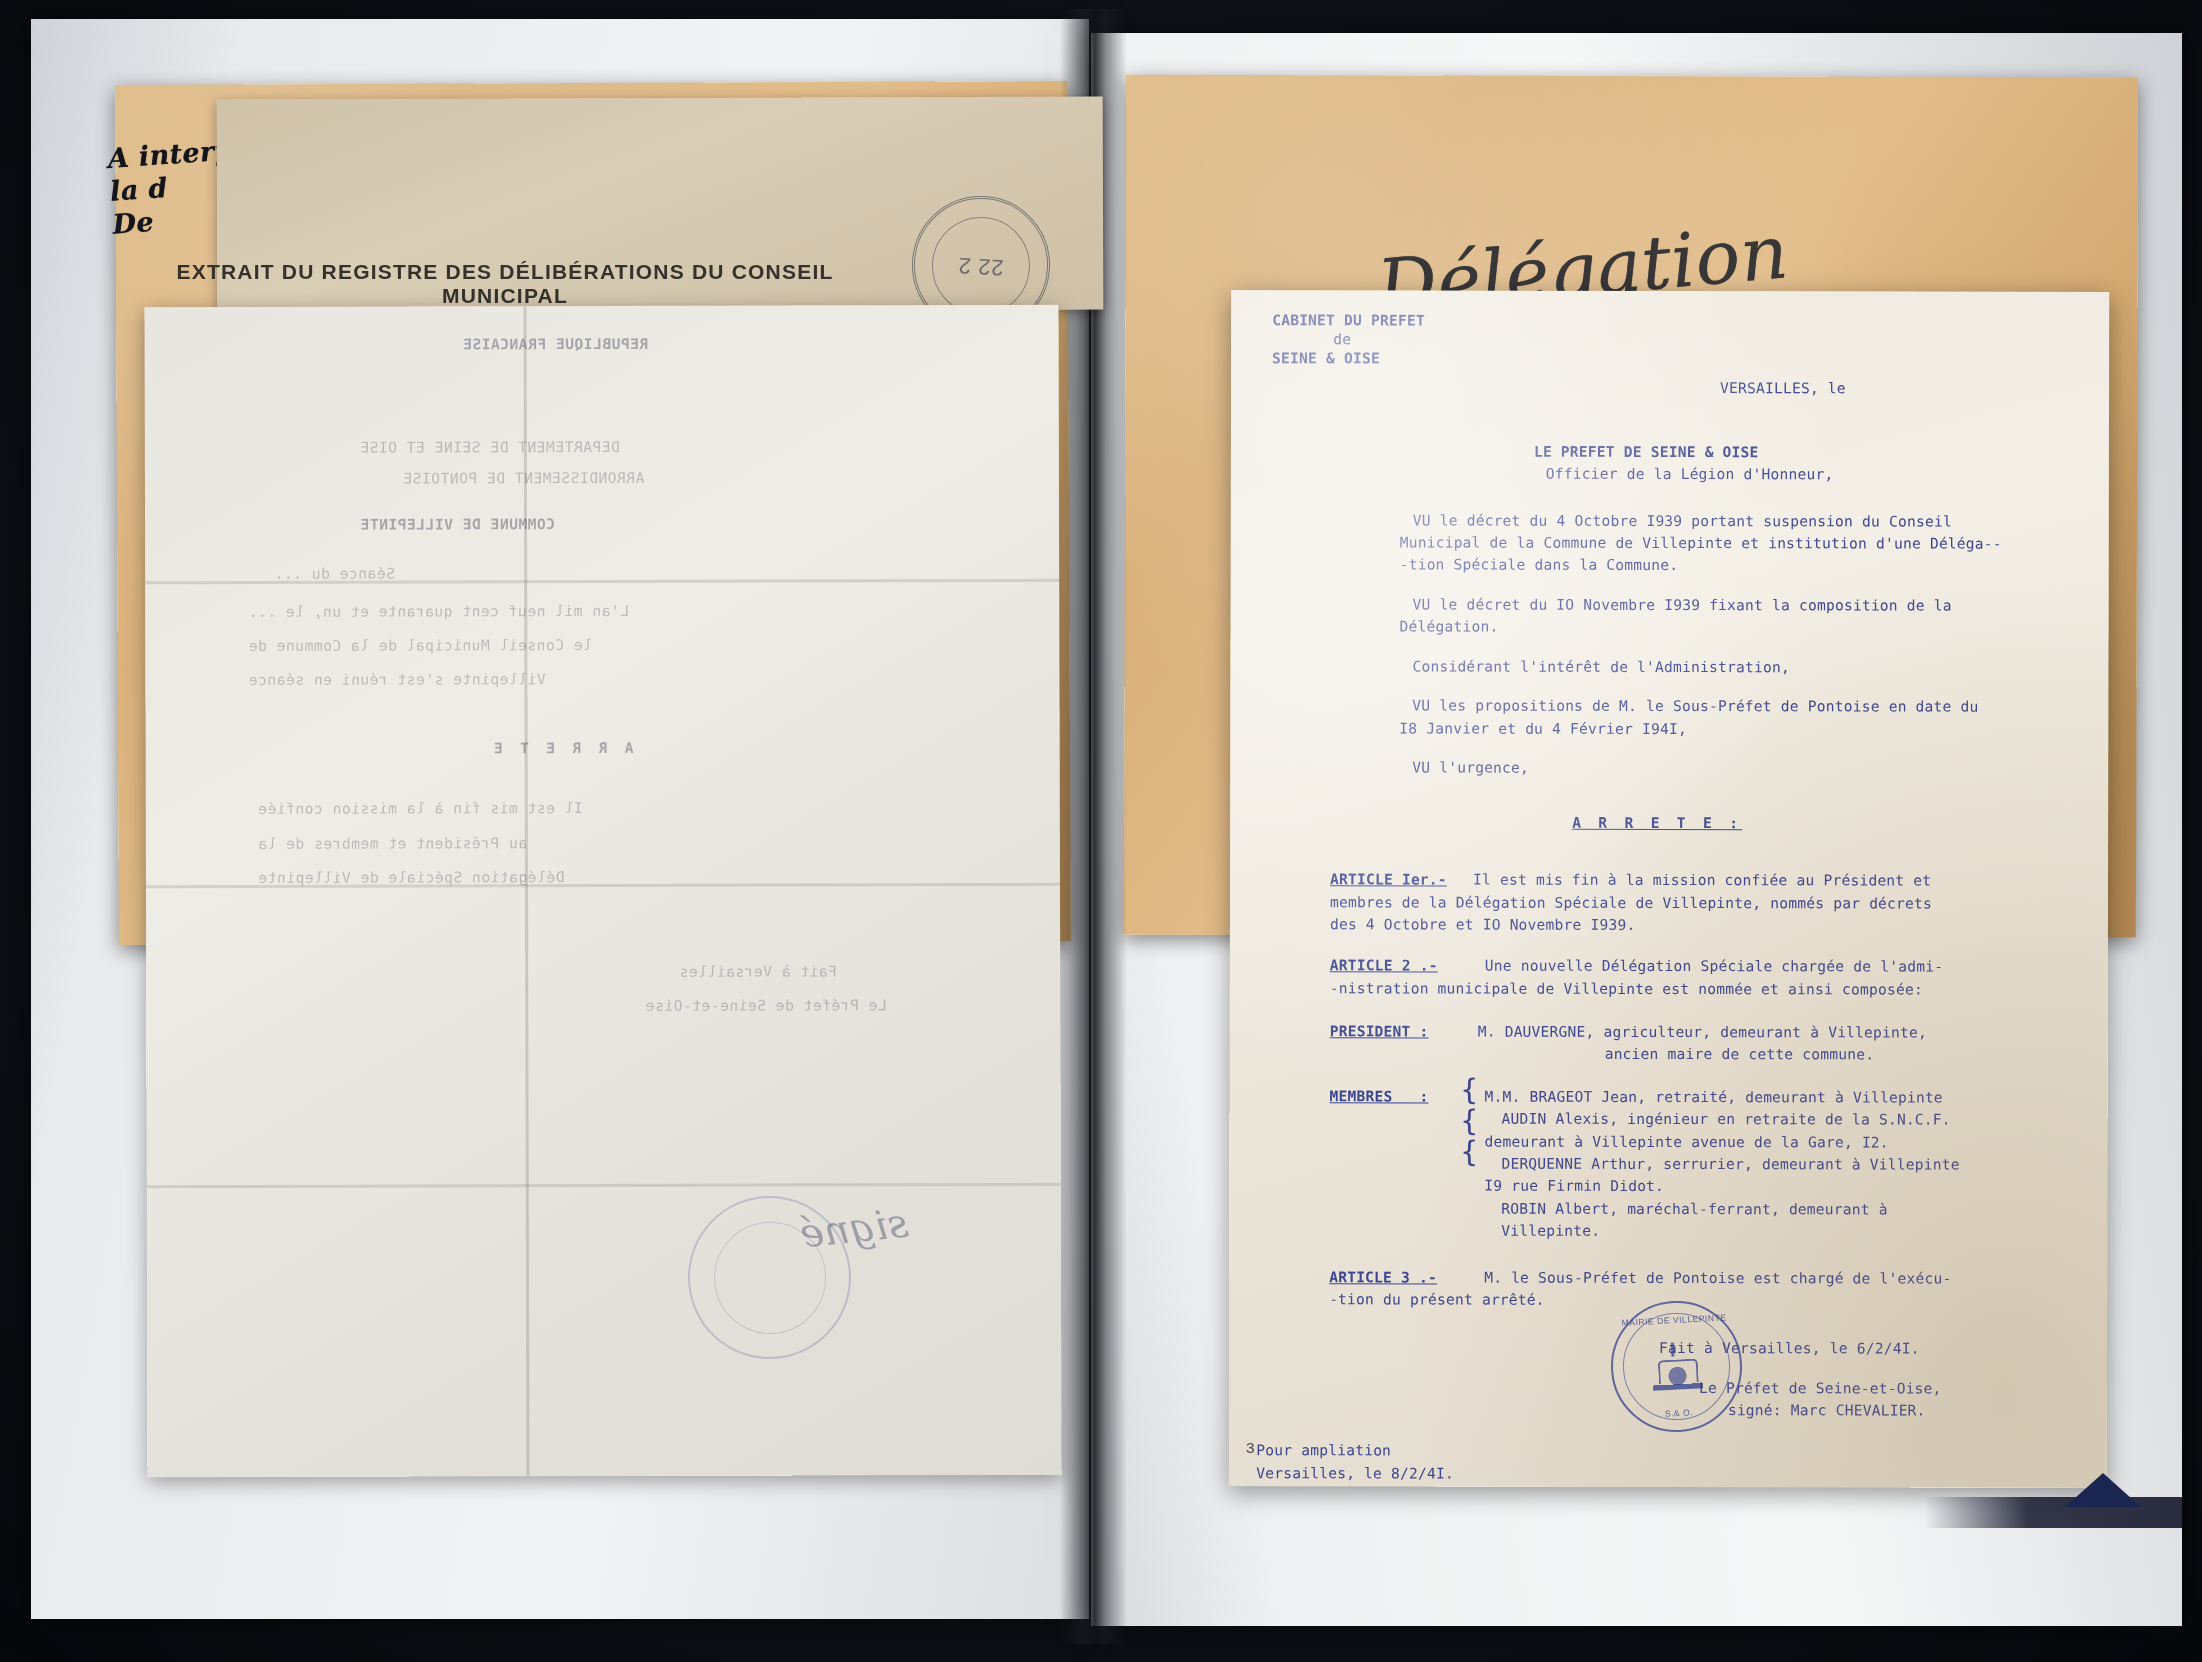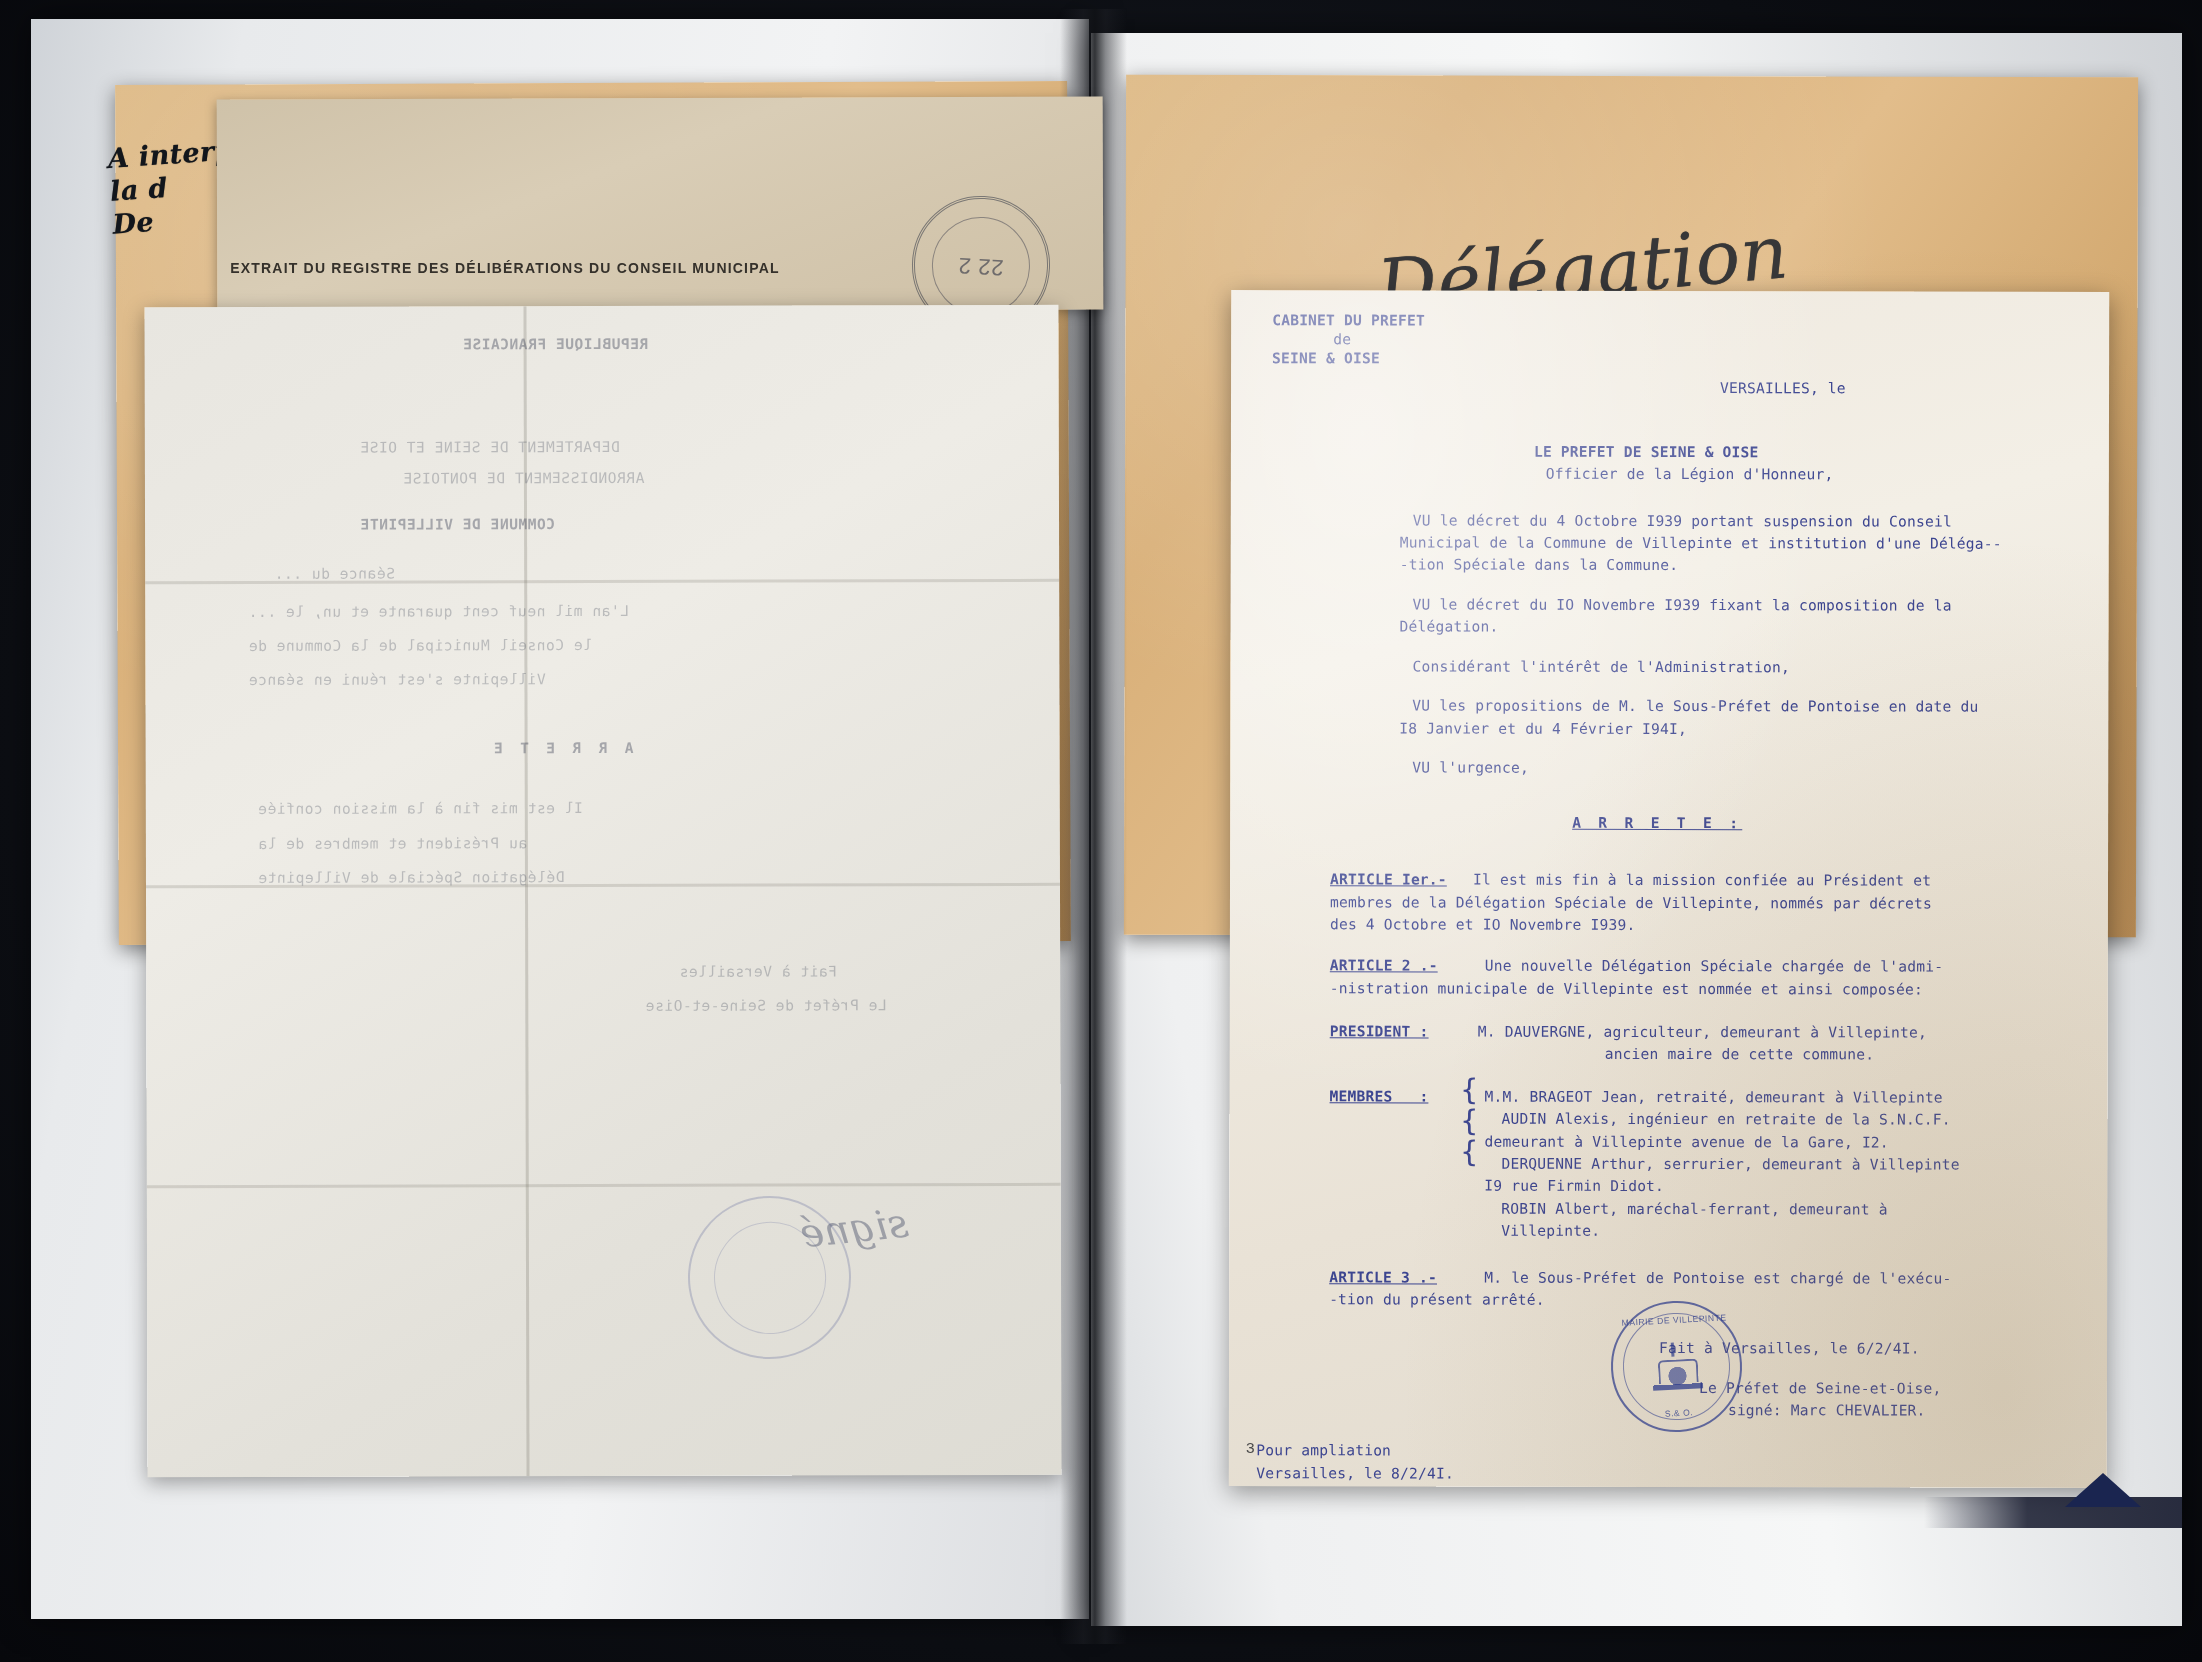--- a/index.html
+++ b/index.html
@@ -118,21 +118,21 @@
     height: 213px;
     background: linear-gradient(160deg, #cfc2a9 0%, #d9cdb6 40%, #cec0a6 100%);
     box-shadow: 0 3.4px 12px rgba(0,0,0,.35);
     transform: rotate(-0.2deg);
   }
   .register-title {
     position: absolute;
     left: 165px;
     top: 260px;
     width: 680px;
-    font-size: 14px;
+    font-size: 21px;
     letter-spacing: 1.2px;
     color: #35312b;
     font-weight: 700;
     text-align: center;
     font-family: "Liberation Sans", sans-serif;
   }
   .sheet-register-body {
     position: absolute;
     left: 146px;
     top: 306px;

